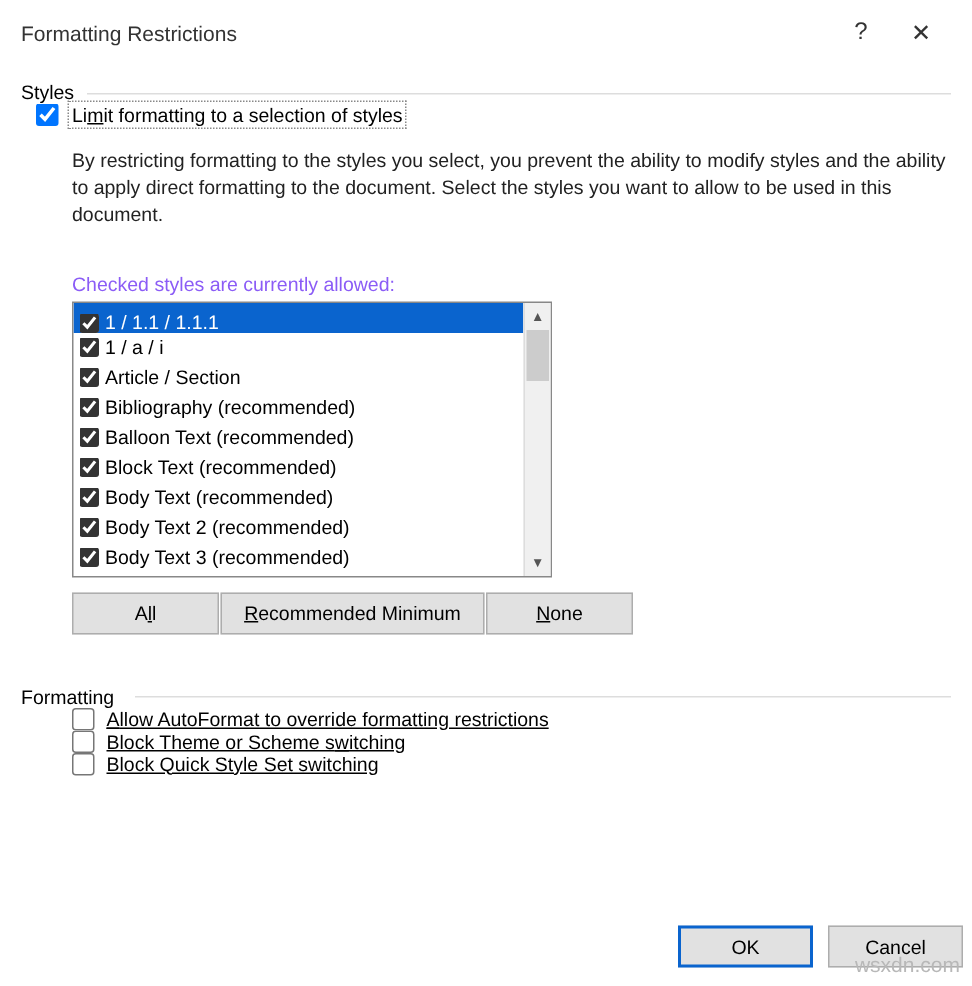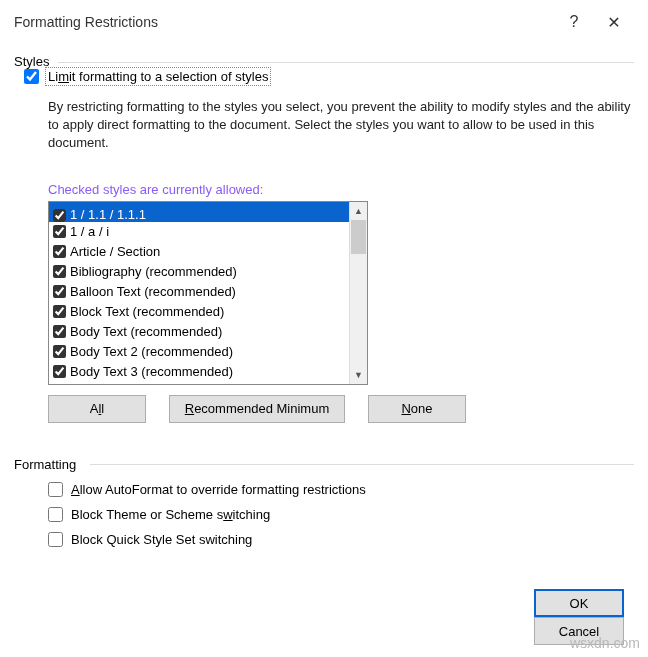--- a/index.html
+++ b/index.html
@@ -127,46 +127,46 @@
     .scroll-track { flex: 1; position: relative; }
     .scroll-thumb {
       position: absolute;
       top: 0; left: 1px; right: 1px;
       height: 34px;
       background: #ccc;
     }
     .button-row {
       margin-top: 10px;
       display: flex;
-      gap: 23px;
+      gap: 1px;
     }
     .btn {
       height: 28px;
       background: #e1e1e1;
       border: 1px solid #adadad;
       display: flex;
       align-items: center;
       justify-content: center;
       cursor: default;
     }
     .btn.small { width: 98px; }
     .btn.med { width: 176px; }
     .btn.action { width: 90px; }
     .btn.primary {
       border: 2px solid #0a64ce;
     }
     .format-checks .checkbox-row {
-      margin-top: 10px;
+      text-decoration: underline;
     }
     .footer {
       position: absolute;
       bottom: 12px;
-      right: 24px;
-      display: flex;
-      flex-direction: column;
+      right: 6px;
+      display: flex;
+      gap: 10px;
     }
     .underline { text-decoration: underline; text-decoration-thickness: 1px; }
     .watermark {
       position: absolute;
       bottom: 6px;
       right: 8px;
       font-size: 14px;
       color: #b8b8b8;
     }
   </style>

